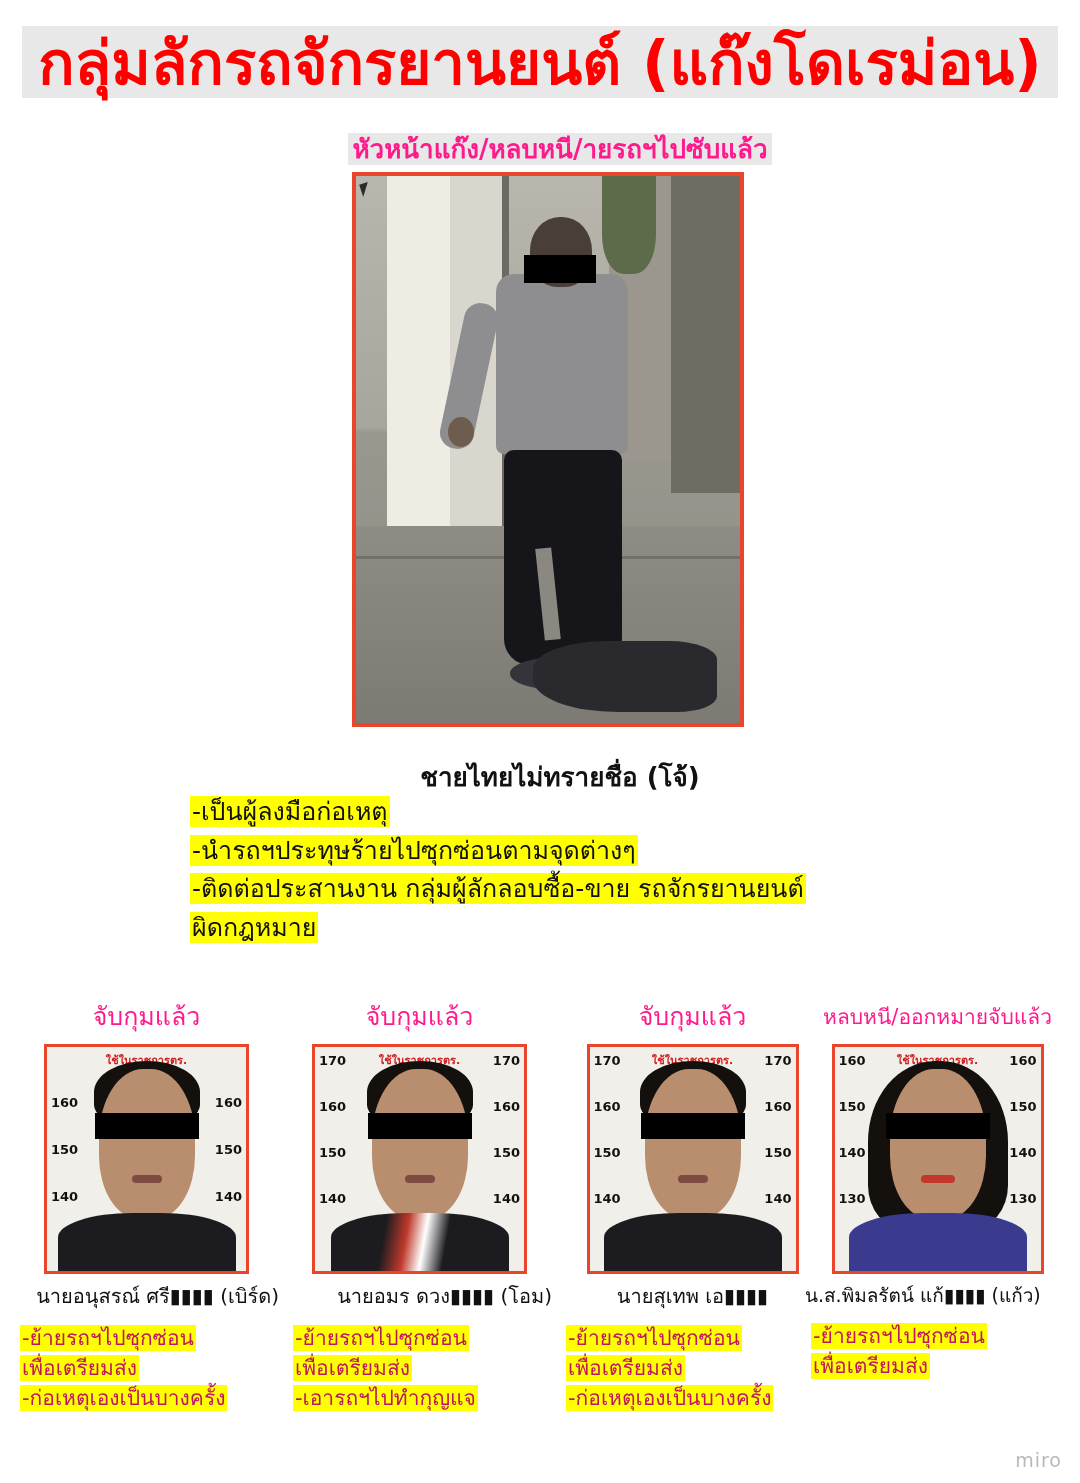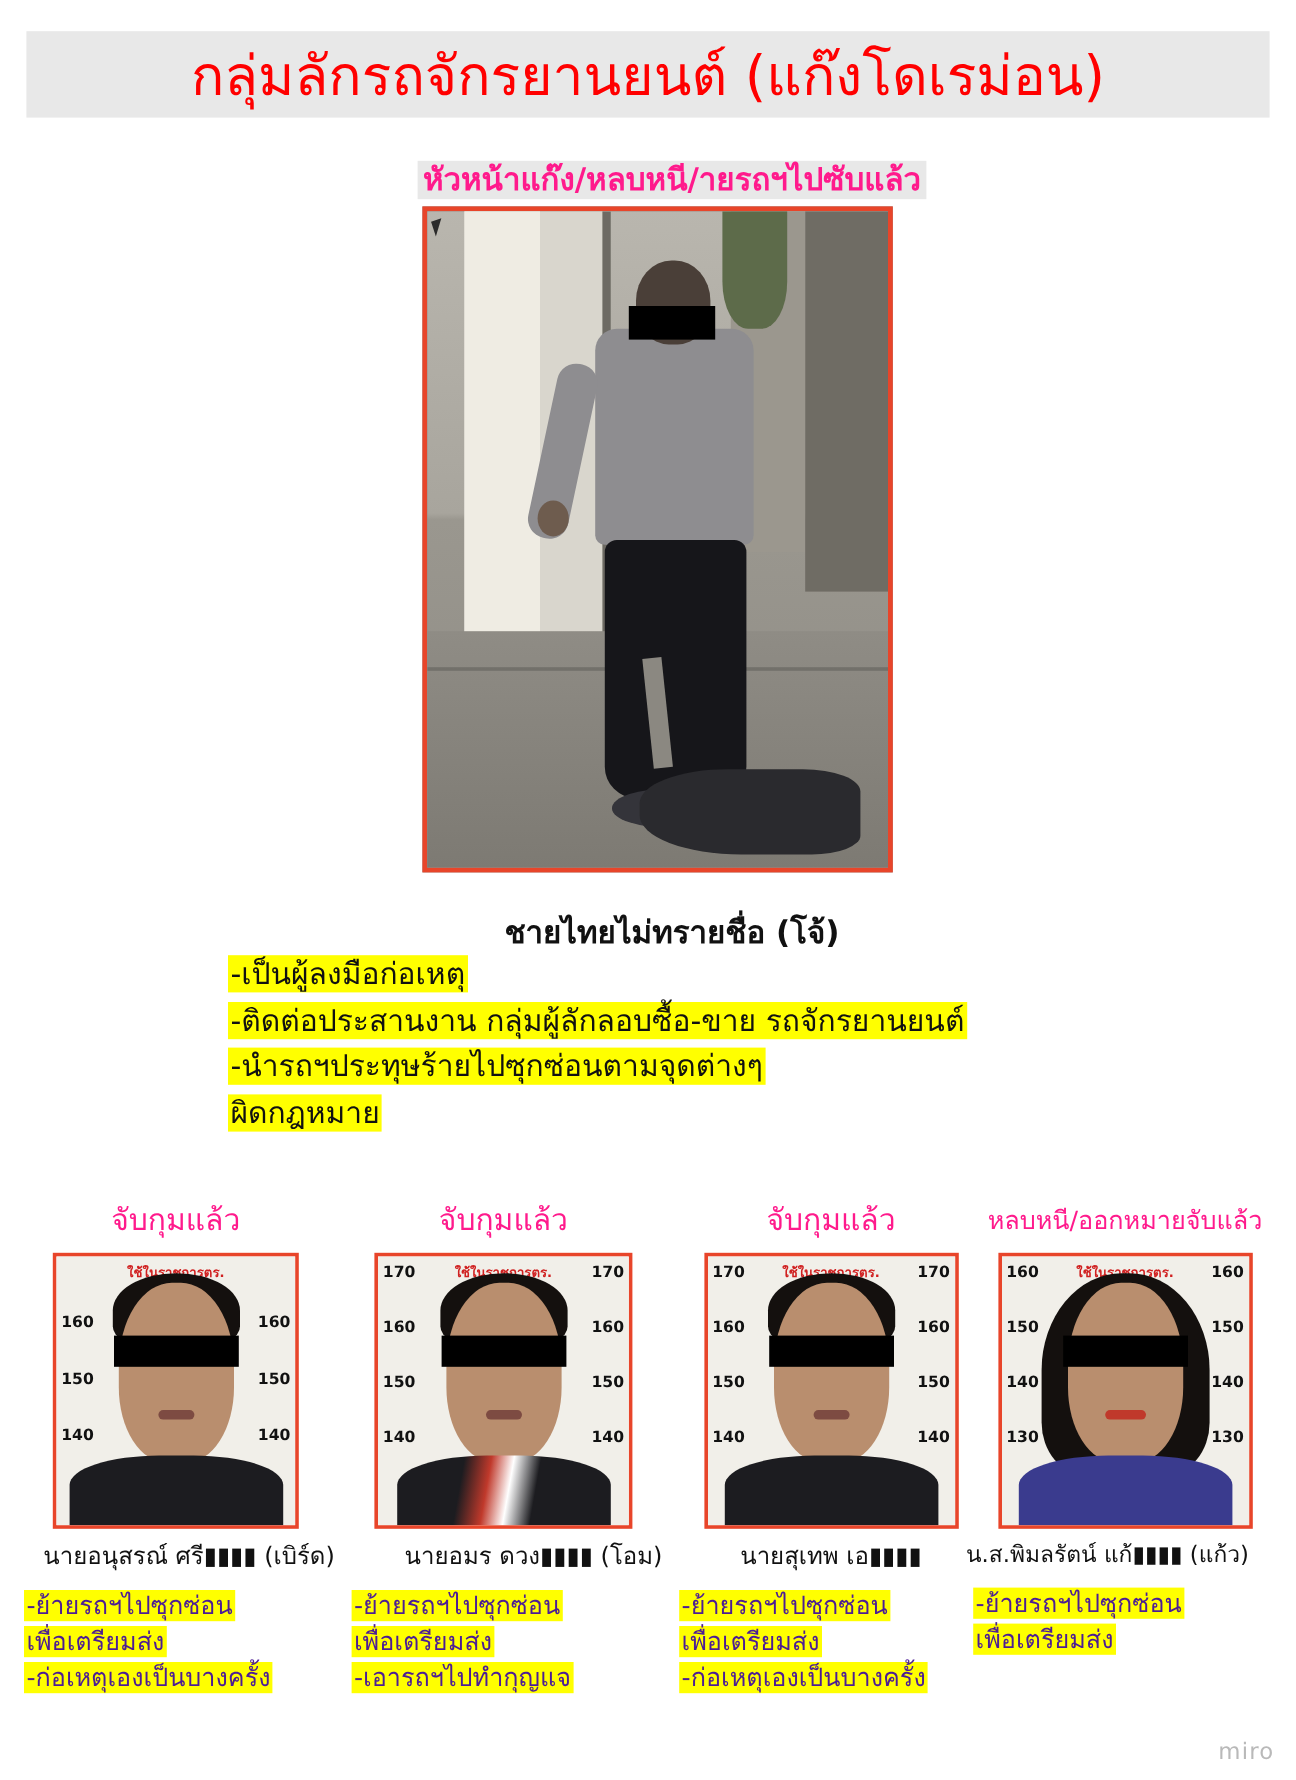--- a/index.html
+++ b/index.html
@@ -22,22 +22,22 @@
     top: 26px;
     width: 1036px;
     height: 72px;
     background: #e8e8e8;
     display: flex;
     align-items: center;
     justify-content: center;
   }
   .title-text {
     color: #ff0000;
-    font-size: 46px;
-    font-weight: normal;
+    font-size: 60px;
+    font-weight: bold;
     letter-spacing: 0px;
     white-space: nowrap;
   }
 
   
   .leader-status {
     position: absolute;
     left: 300px;
     top: 128px;
     width: 520px;
@@ -405,21 +405,21 @@
   .suspect.s3 .suspect-name { text-align: left; font-size: 19px; }
 
   .suspect-notes {
     margin-top: 12px;
     padding-left: 6px;
   }
   .suspect-notes .nline {
     display: block;
     font-size: 21px;
     line-height: 1.42;
-    color: #4c1d95;
+    color: #be185d;
   }
   .suspect-notes .nline span {
     background: #ffff00;
     padding: 1px 2px;
     box-decoration-break: clone;
     -webkit-box-decoration-break: clone;
   }
 
   
   .watermark {
@@ -462,22 +462,22 @@
     <div class="motorcycle2"></div>
     <div class="motorcycle"></div>
     <div class="cursor"></div>
   </div>
 </div>
 
 <div class="leader-caption">ชายไทยไม่ทรายชื่อ (โจ้)</div>
 
 <div class="leader-notes">
   <div class="line"><span>-เป็นผู้ลงมือก่อเหตุ</span></div>
+  <div class="line"><span>-นำรถฯประทุษร้ายไปซุกซ่อนตามจุดต่างๆ</span></div>
   <div class="line"><span>-ติดต่อประสานงาน กลุ่มผู้ลักลอบซื้อ-ขาย รถจักรยานยนต์</span></div>
-  <div class="line"><span>-นำรถฯประทุษร้ายไปซุกซ่อนตามจุดต่างๆ</span></div>
   <div class="line"><span>ผิดกฎหมาย</span></div>
 </div>
 
 <div class="suspects">
 
   <div class="suspect s0">
     <div class="suspect-status">จับกุมแล้ว</div>
     <div class="mugshot">
       <div class="mug-bg"></div>
       <div class="mug-header-text">ใช้ในราชการตร.</div>

